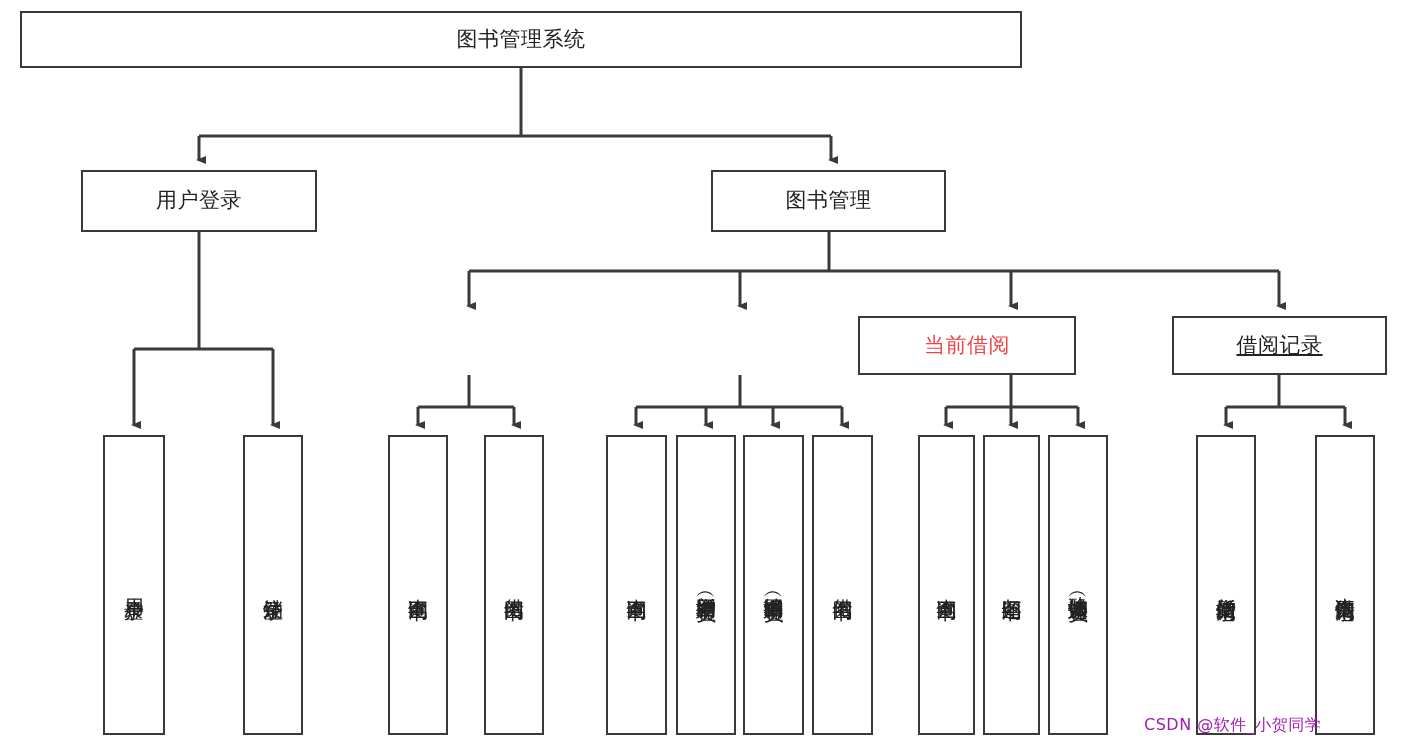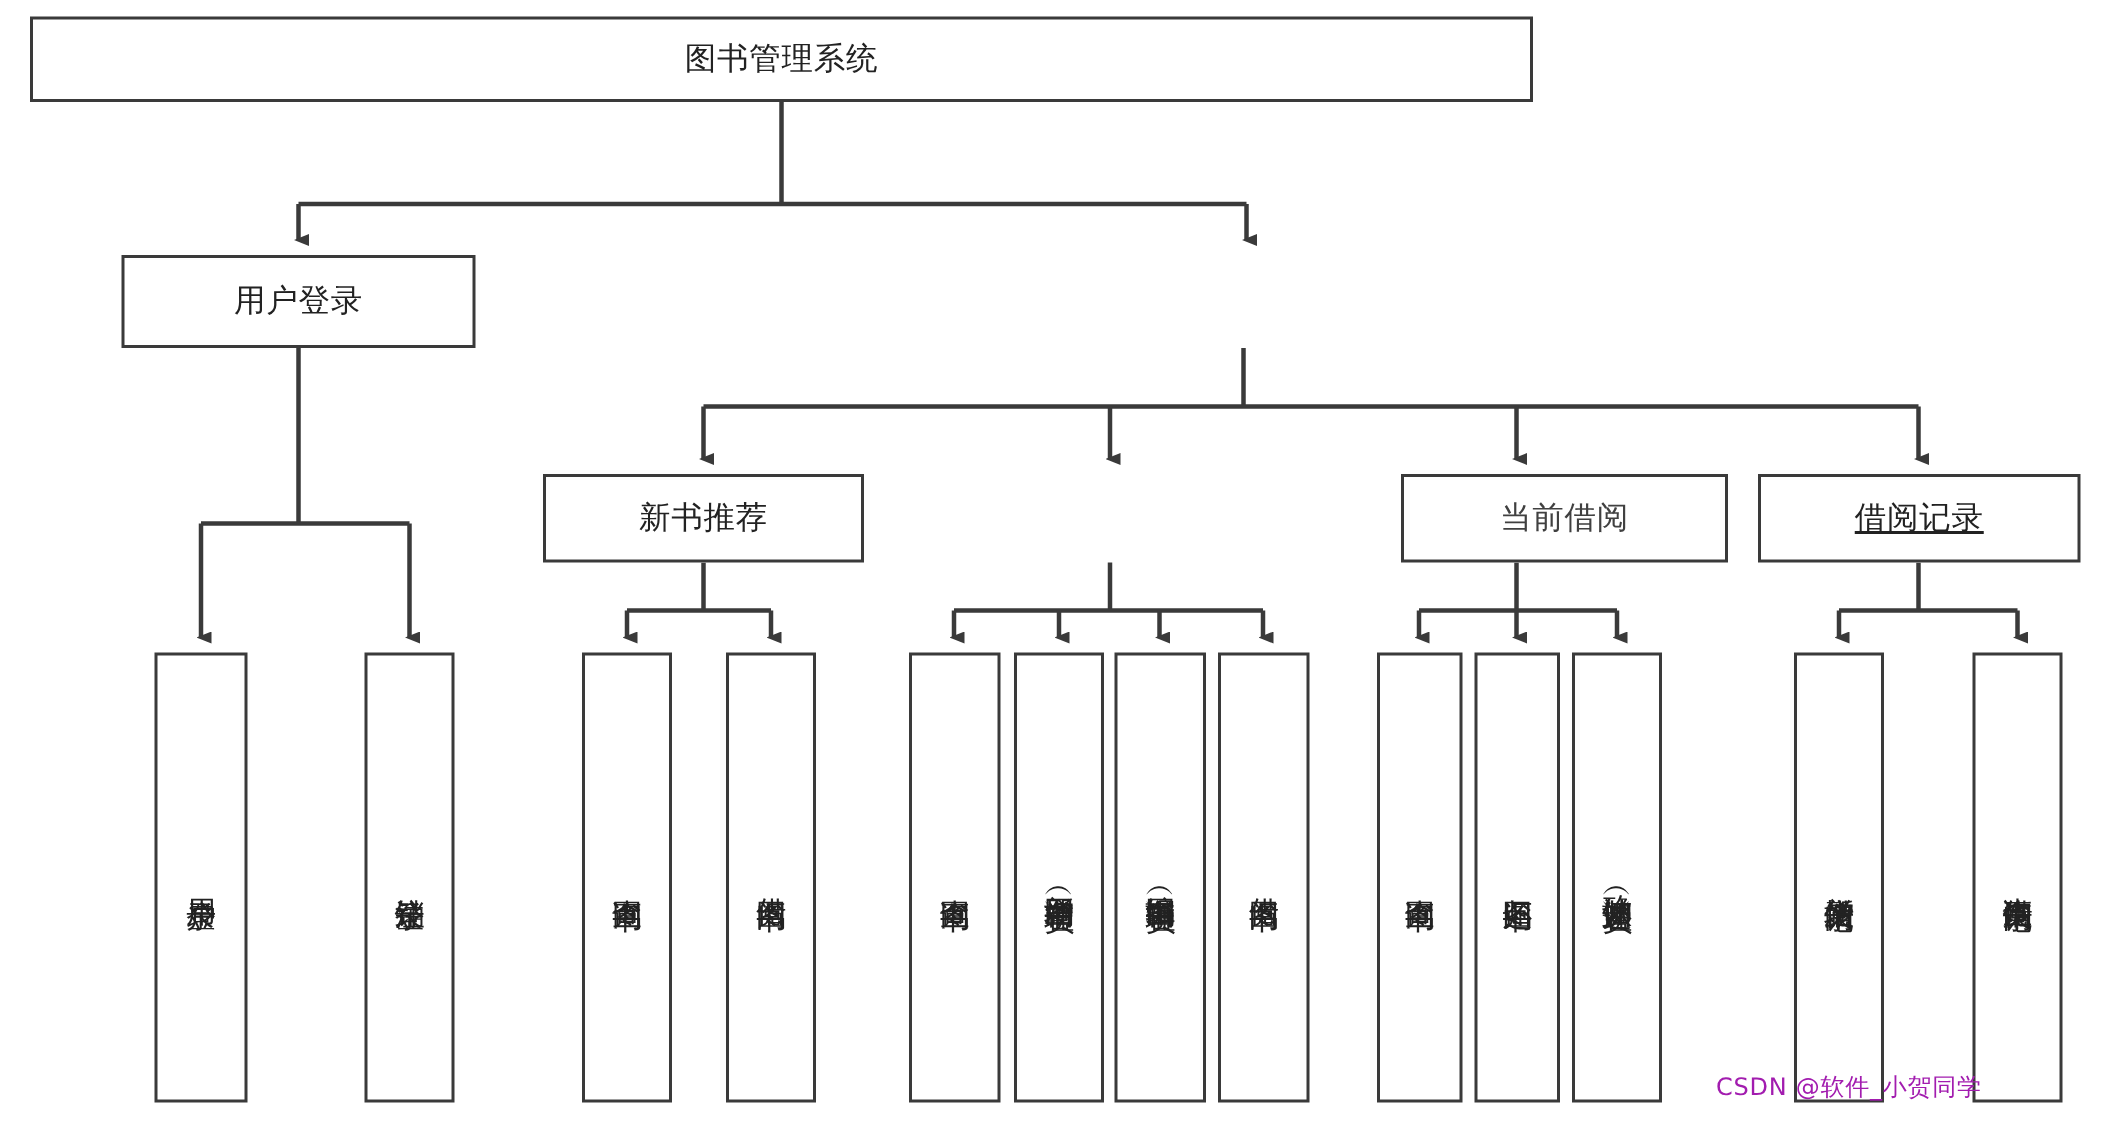--- a/index.html
+++ b/index.html
@@ -131,25 +131,25 @@
     </g>
   </svg>
 
   <div class="node-box root-node" style="left: 20px; top: 11px; width: 1002px; height: 57px; border-color: rgb(58, 58, 58); background: rgb(255, 255, 255); color: rgb(34, 34, 34);">
     <span class="node-label-h">图书管理系统</span>
   </div>
 
   <div class="node-box" style="left: 81px; top: 170px; width: 236px; height: 62px; border-color: rgb(58, 58, 58); background: rgb(255, 255, 255); color: rgb(34, 34, 34);">
     <span class="node-label-h">用户登录</span>
   </div>
+  <div class="node-box" style="left: 711px; top: 170px; width: 235px; height: 62px; border-color: rgb(58, 58, 58); background: rgb(255, 255, 255); color: rgb(34, 34, 34);">
+    <span class="node-label-h">图书管理</span>
+  </div>
 
-  <div class="node-box" style="left: 362px; top: 316px; width: 214px; height: 59px; border-color: rgb(58, 58, 58); background: rgb(255, 255, 255); color: rgb(34, 34, 34);">
-    <span class="node-label-h">新书推荐</span>
-  </div>
-  <div class="node-box" style="left: 934px; top: 316px; width: 218px; height: 59px; border-color: rgb(58, 58, 58); background: rgb(255, 255, 255); color: #404040; justify-content: center;">
+  <div class="node-box" style="left: 858px; top: 316px; width: 218px; height: 59px; border-color: rgb(58, 58, 58); background: rgb(255, 255, 255); color: #ef4444; justify-content: center;">
     <span class="node-label-h">当前借阅</span>
   </div>
   <div class="node-box" style="left: 1172px; top: 316px; width: 215px; height: 59px; border-color: rgb(58, 58, 58); background: rgb(255, 255, 255); color: rgb(34, 34, 34); text-decoration: underline;">
     <span class="node-label-h">借阅记录</span>
   </div>
 
   <div class="node-box leaf" style="left: 103px; top: 435px; width: 62px; height: 300px; border-color: rgb(58, 58, 58); background: rgb(255, 255, 255); color: rgb(34, 34, 34);">
     <span class="node-label-v">用户登录</span>
   </div>
   <div class="node-box leaf" style="left: 243px; top: 435px; width: 60px; height: 300px; border-color: rgb(58, 58, 58); background: rgb(255, 255, 255); color: rgb(34, 34, 34);">

